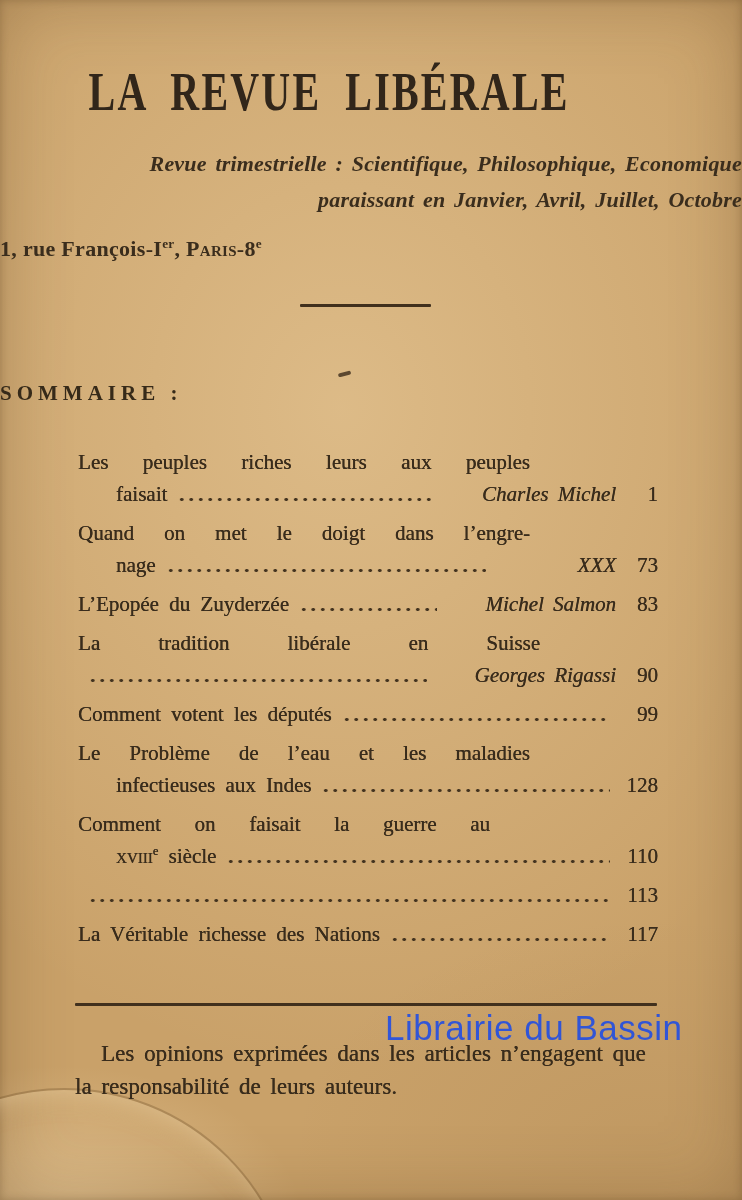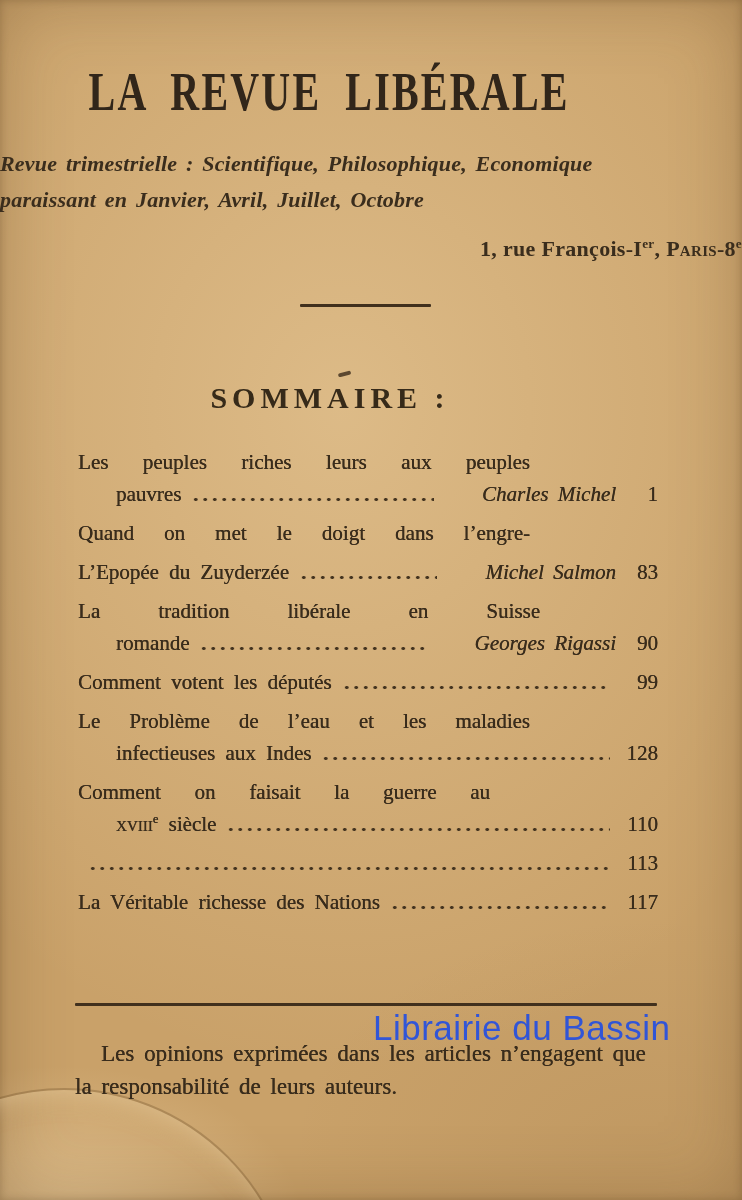--- a/index.html
+++ b/index.html
@@ -31,46 +31,46 @@
     position: absolute; top: 62px; left: 0; width: 658px;
     text-align: center; font-weight: 700; font-size: 54px;
     color: #31261a; line-height: 60px; white-space: nowrap;
   }
   .masthead-title .squeeze {
     display: inline-block; transform: scaleX(0.74); transform-origin: 50% 50%;
     letter-spacing: 3px; word-spacing: 16px;
   }
 
   .subline {
-    position: absolute; left: 0; width: 742px; text-align: left;
+    position: absolute; left: 0; width: 742px; text-align: right;
     font-style: italic; font-weight: 700; font-size: 22px; color: #3a2d1d;
     word-spacing: 3px; letter-spacing: 0.2px;
   }
   .subline.s1 { top: 151px; }
   .subline.s2 { top: 187px; }
 
   .address {
-    position: absolute; top: 236px; left: 0; width: 742px; text-align: right;
+    position: absolute; top: 236px; left: 0; width: 742px; text-align: left;
     font-weight: 700; font-size: 22px; color: #3a2d1d; letter-spacing: 0.3px;
   }
   .address sup, .toc sup { font-size: 0.60em; vertical-align: super; line-height: 0; }
   .sc { font-variant: small-caps; }
 
   .rule { position: absolute; background: #41301d; height: 3px; border-radius: 1px; }
   .rule.top { top: 304px; left: 300px; width: 131px; }
   .rule.bottom { top: 1003px; left: 75px; width: 582px; }
 
   .inkmark {
     position: absolute; top: 372px; left: 338px; width: 13px; height: 3.5px;
     background: #453421; border-radius: 2px; transform: rotate(-14deg); opacity: 0.85;
   }
 
   .sommaire {
-    position: absolute; top: 381px; left: 0; width: 660px; text-align: center;
-    font-weight: 700; font-size: 30px; letter-spacing: 5px; color: #362a19;
+    position: absolute; top: 381px; left: 0; width: 660px; text-align: left;
+    font-weight: 700; font-size: 21px; letter-spacing: 5px; color: #362a19;
   }
 
   .toc {
     position: absolute; top: 446px; left: 78px; width: 580px;
     font-size: 21px; line-height: 32px; color: #392c1c;
     text-shadow: 0.3px 0 0 currentColor;
   }
   .entry { margin-bottom: 7px; }
   .entry.tight { margin-bottom: 0; }
   .l1 {
@@ -88,21 +88,21 @@
     background-size: 9.5px 11px; background-repeat: repeat-x;
     background-position: 2px 16px;
   }
   .leader.ma { margin-right: 48px; }
   .leader.mx { margin-right: 92px; }
   .leader.mp { margin-right: 6px; }
   .author { font-style: italic; white-space: nowrap; word-spacing: 4px; }
   .pnum { width: 42px; text-align: right; white-space: nowrap; }
 
   .watermark {
-    position: absolute; top: 1008px; left: 373px;
+    position: absolute; top: 1008px; left: 385px;
     font-family: "Liberation Sans", "DejaVu Sans", sans-serif;
     font-size: 35px; letter-spacing: 0.5px; color: #2a52dd;
     white-space: nowrap; opacity: 0.95; text-shadow: none;
   }
 
   .notice {
     position: absolute; top: 1037px; left: 75px; width: 590px;
     font-size: 23px; line-height: 33px; color: #392c1c;
     word-spacing: 4px; text-shadow: 0.3px 0 0 currentColor;
   }
@@ -126,45 +126,50 @@
   <div class="rule top"></div>
   <div class="inkmark"></div>
 
   <div class="sommaire">SOMMAIRE :</div>
 
   <div class="toc">
 
     <div class="entry">
       <span class="l1">Les peuples riches leurs aux peuples</span>
       <div class="row">
-        <span class="t2 cont">pauvres</span>
+        <span class="t2 cont">faisait</span>
         <span class="leader ma"></span>
         <span class="author">Charles Michel</span>
         <span class="pnum">1</span>
       </div>
     </div>
 
     <div class="entry">
       <span class="l1">Quand on met le doigt dans l’engre-</span>
+      <div class="row">
+        <span class="t2 cont">nage</span>
+        <span class="leader mx"></span>
+        <span class="author">XXX</span>
+        <span class="pnum">73</span>
+      </div>
     </div>
 
 
     <div class="entry">
       <div class="row">
         <span class="t2">L’Epopée du Zuyderzée</span>
         <span class="leader ma"></span>
         <span class="author">Michel Salmon</span>
         <span class="pnum">83</span>
       </div>
     </div>
 
     <div class="entry">
       <span class="l1 w-wide">La tradition libérale en Suisse</span>
       <div class="row">
-        <span class="t2 cont">romande</span>
         <span class="leader ma"></span>
         <span class="author">Georges Rigassi</span>
         <span class="pnum">90</span>
       </div>
     </div>
 
     <div class="entry">
       <div class="row">
         <span class="t2">Comment votent les députés</span>
         <span class="leader mp"></span>

